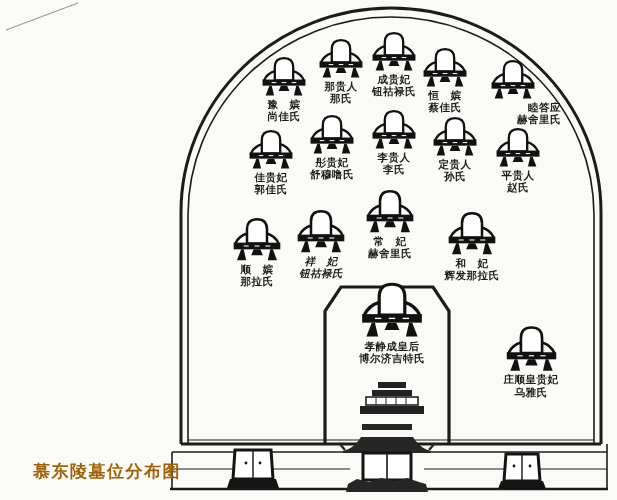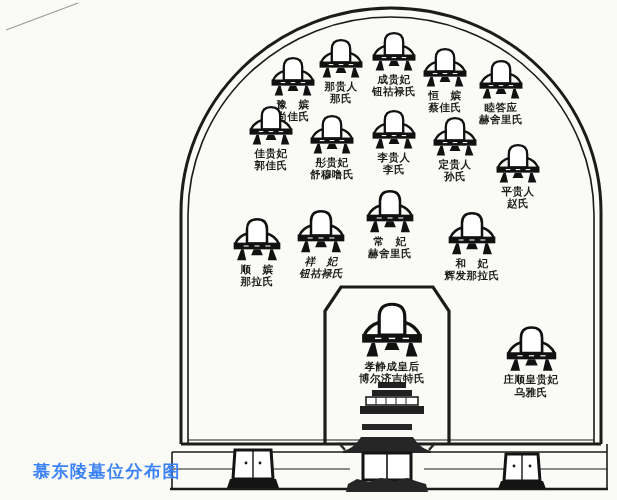--- a/index.html
+++ b/index.html
@@ -10,21 +10,21 @@
   #tomb-layer { position:absolute; left:0; top:0; width:617px; height:500px; }
   .tomb { position:absolute; transform:translateX(-50%); width:96px; text-align:center; color:#1b1b1b; }
   .tomb svg { display:block; margin:0 auto; }
   .tomb.s  svg { width:46px; }
   .tomb.m  svg { width:50px; }
   .tomb.l  svg { width:53px; }
   .tomb.xl svg { width:64px; }
   .t-title, .t-clan { font-size:10.5px; line-height:12.5px; font-weight:600;
                       white-space:pre; letter-spacing:0.5px; }
   #caption { position:absolute; left:33px; top:460px; font-size:17px; font-weight:bold;
-             color:#3b82f6; letter-spacing:1.5px; }
+             color:#a16207; letter-spacing:1.5px; }
 </style>
 </head>
 <body>
 
 <div id="stage">
 
   <svg id="bg" width="617" height="500" viewBox="0 0 617 500">
 
     <line x1="6" y1="30" x2="78" y2="3" stroke="#9a9a96" stroke-width="1.2"></line>
 
@@ -78,21 +78,21 @@
       <path d="M343,451 C352,449 357,443 361,437 L413,437 C417,443 422,449 431,451 L431,453 L343,453 Z" fill="#262626"></path>
       <line x1="345" y1="450" x2="339" y2="443" stroke="#262626" stroke-width="2.4"></line>
       <line x1="429" y1="450" x2="435" y2="443" stroke="#262626" stroke-width="2.4"></line>
       <rect x="363" y="453" width="48" height="27" fill="#fff" stroke="#141414" stroke-width="3"></rect>
       <line x1="387" y1="453" x2="387" y2="480" stroke="#141414" stroke-width="1.6"></line>
       <path d="M348,484 L357,479 L369,482 L381,478 L395,481 L407,478 L419,482 L426,484 L428,492 L346,492 Z" fill="#262626"></path>
     </g>
   </svg>
 
   <div id="tomb-layer">
-      <div class="tomb s" style="left: 293px; top: 55px;">
+      <div class="tomb s" style="left: 284px; top: 55px;">
       <svg viewBox="0 0 60 56">
         <path d="M18,33 L18,16 Q18,4 30,4 Q42,4 42,16 L42,33 Z" fill="#fff" stroke="#111" stroke-width="3"></path>
         <path d="M18,21 Q8,24 4,33" fill="none" stroke="#111" stroke-width="3"></path>
         <path d="M42,21 Q52,24 56,33" fill="none" stroke="#111" stroke-width="3"></path>
         <rect x="2" y="32" width="56" height="8" fill="#111"></rect>
         <line x1="14" y1="36" x2="20" y2="36" stroke="#fff" stroke-width="1.3"></line>
         <line x1="27" y1="36" x2="33" y2="36" stroke="#fff" stroke-width="1.3"></line>
         <line x1="40" y1="36" x2="46" y2="36" stroke="#fff" stroke-width="1.3"></line>
         <path d="M11,40 L6,53 L17,53 L14,40 Z" fill="#111"></path>
         <path d="M49,40 L54,53 L43,53 L46,40 Z" fill="#111"></path>
@@ -142,37 +142,37 @@
         <line x1="14" y1="36" x2="20" y2="36" stroke="#fff" stroke-width="1.3"></line>
         <line x1="27" y1="36" x2="33" y2="36" stroke="#fff" stroke-width="1.3"></line>
         <line x1="40" y1="36" x2="46" y2="36" stroke="#fff" stroke-width="1.3"></line>
         <path d="M11,40 L6,53 L17,53 L14,40 Z" fill="#111"></path>
         <path d="M49,40 L54,53 L43,53 L46,40 Z" fill="#111"></path>
         <path d="M26,40 L23,47 L37,47 L34,40 Z" fill="#111"></path>
       </svg>
       <div class="t-title">恒　嫔</div>
       <div class="t-clan">蔡佳氏</div>
     </div>
-      <div class="tomb s" style="left: 501px; top: 58px;">
+      <div class="tomb s" style="left: 513px; top: 58px; text-align: right;">
       <svg viewBox="0 0 60 56">
         <path d="M18,33 L18,16 Q18,4 30,4 Q42,4 42,16 L42,33 Z" fill="#fff" stroke="#111" stroke-width="3"></path>
         <path d="M18,21 Q8,24 4,33" fill="none" stroke="#111" stroke-width="3"></path>
         <path d="M42,21 Q52,24 56,33" fill="none" stroke="#111" stroke-width="3"></path>
         <rect x="2" y="32" width="56" height="8" fill="#111"></rect>
         <line x1="14" y1="36" x2="20" y2="36" stroke="#fff" stroke-width="1.3"></line>
         <line x1="27" y1="36" x2="33" y2="36" stroke="#fff" stroke-width="1.3"></line>
         <line x1="40" y1="36" x2="46" y2="36" stroke="#fff" stroke-width="1.3"></line>
         <path d="M11,40 L6,53 L17,53 L14,40 Z" fill="#111"></path>
         <path d="M49,40 L54,53 L43,53 L46,40 Z" fill="#111"></path>
         <path d="M26,40 L23,47 L37,47 L34,40 Z" fill="#111"></path>
       </svg>
       <div class="t-title">睦答应</div>
       <div class="t-clan">赫舍里氏</div>
     </div>
-      <div class="tomb s" style="left: 271px; top: 104px;">
+      <div class="tomb s" style="left: 271px; top: 128px;">
       <svg viewBox="0 0 60 56">
         <path d="M18,33 L18,16 Q18,4 30,4 Q42,4 42,16 L42,33 Z" fill="#fff" stroke="#111" stroke-width="3"></path>
         <path d="M18,21 Q8,24 4,33" fill="none" stroke="#111" stroke-width="3"></path>
         <path d="M42,21 Q52,24 56,33" fill="none" stroke="#111" stroke-width="3"></path>
         <rect x="2" y="32" width="56" height="8" fill="#111"></rect>
         <line x1="14" y1="36" x2="20" y2="36" stroke="#fff" stroke-width="1.3"></line>
         <line x1="27" y1="36" x2="33" y2="36" stroke="#fff" stroke-width="1.3"></line>
         <line x1="40" y1="36" x2="46" y2="36" stroke="#fff" stroke-width="1.3"></line>
         <path d="M11,40 L6,53 L17,53 L14,40 Z" fill="#111"></path>
         <path d="M49,40 L54,53 L43,53 L46,40 Z" fill="#111"></path>
@@ -222,21 +222,21 @@
         <line x1="14" y1="36" x2="20" y2="36" stroke="#fff" stroke-width="1.3"></line>
         <line x1="27" y1="36" x2="33" y2="36" stroke="#fff" stroke-width="1.3"></line>
         <line x1="40" y1="36" x2="46" y2="36" stroke="#fff" stroke-width="1.3"></line>
         <path d="M11,40 L6,53 L17,53 L14,40 Z" fill="#111"></path>
         <path d="M49,40 L54,53 L43,53 L46,40 Z" fill="#111"></path>
         <path d="M26,40 L23,47 L37,47 L34,40 Z" fill="#111"></path>
       </svg>
       <div class="t-title">李贵人</div>
       <div class="t-clan">李氏</div>
     </div>
-      <div class="tomb s" style="left: 518px; top: 142px;">
+      <div class="tomb s" style="left: 518px; top: 126px;">
       <svg viewBox="0 0 60 56">
         <path d="M18,33 L18,16 Q18,4 30,4 Q42,4 42,16 L42,33 Z" fill="#fff" stroke="#111" stroke-width="3"></path>
         <path d="M18,21 Q8,24 4,33" fill="none" stroke="#111" stroke-width="3"></path>
         <path d="M42,21 Q52,24 56,33" fill="none" stroke="#111" stroke-width="3"></path>
         <rect x="2" y="32" width="56" height="8" fill="#111"></rect>
         <line x1="14" y1="36" x2="20" y2="36" stroke="#fff" stroke-width="1.3"></line>
         <line x1="27" y1="36" x2="33" y2="36" stroke="#fff" stroke-width="1.3"></line>
         <line x1="40" y1="36" x2="46" y2="36" stroke="#fff" stroke-width="1.3"></line>
         <path d="M11,40 L6,53 L17,53 L14,40 Z" fill="#111"></path>
         <path d="M49,40 L54,53 L43,53 L46,40 Z" fill="#111"></path>
@@ -302,21 +302,21 @@
         <line x1="14" y1="36" x2="20" y2="36" stroke="#fff" stroke-width="1.3"></line>
         <line x1="27" y1="36" x2="33" y2="36" stroke="#fff" stroke-width="1.3"></line>
         <line x1="40" y1="36" x2="46" y2="36" stroke="#fff" stroke-width="1.3"></line>
         <path d="M11,40 L6,53 L17,53 L14,40 Z" fill="#111"></path>
         <path d="M49,40 L54,53 L43,53 L46,40 Z" fill="#111"></path>
         <path d="M26,40 L23,47 L37,47 L34,40 Z" fill="#111"></path>
       </svg>
       <div class="t-title">和　妃</div>
       <div class="t-clan">辉发那拉氏</div>
     </div>
-      <div class="tomb xl" style="left: 392px; top: 300px;">
+      <div class="tomb xl" style="left: 392px; top: 280px;">
       <svg viewBox="0 0 60 56">
         <path d="M18,33 L18,16 Q18,4 30,4 Q42,4 42,16 L42,33 Z" fill="#fff" stroke="#111" stroke-width="3"></path>
         <path d="M18,21 Q8,24 4,33" fill="none" stroke="#111" stroke-width="3"></path>
         <path d="M42,21 Q52,24 56,33" fill="none" stroke="#111" stroke-width="3"></path>
         <rect x="2" y="32" width="56" height="8" fill="#111"></rect>
         <line x1="14" y1="36" x2="20" y2="36" stroke="#fff" stroke-width="1.3"></line>
         <line x1="27" y1="36" x2="33" y2="36" stroke="#fff" stroke-width="1.3"></line>
         <line x1="40" y1="36" x2="46" y2="36" stroke="#fff" stroke-width="1.3"></line>
         <path d="M11,40 L6,53 L17,53 L14,40 Z" fill="#111"></path>
         <path d="M49,40 L54,53 L43,53 L46,40 Z" fill="#111"></path>

